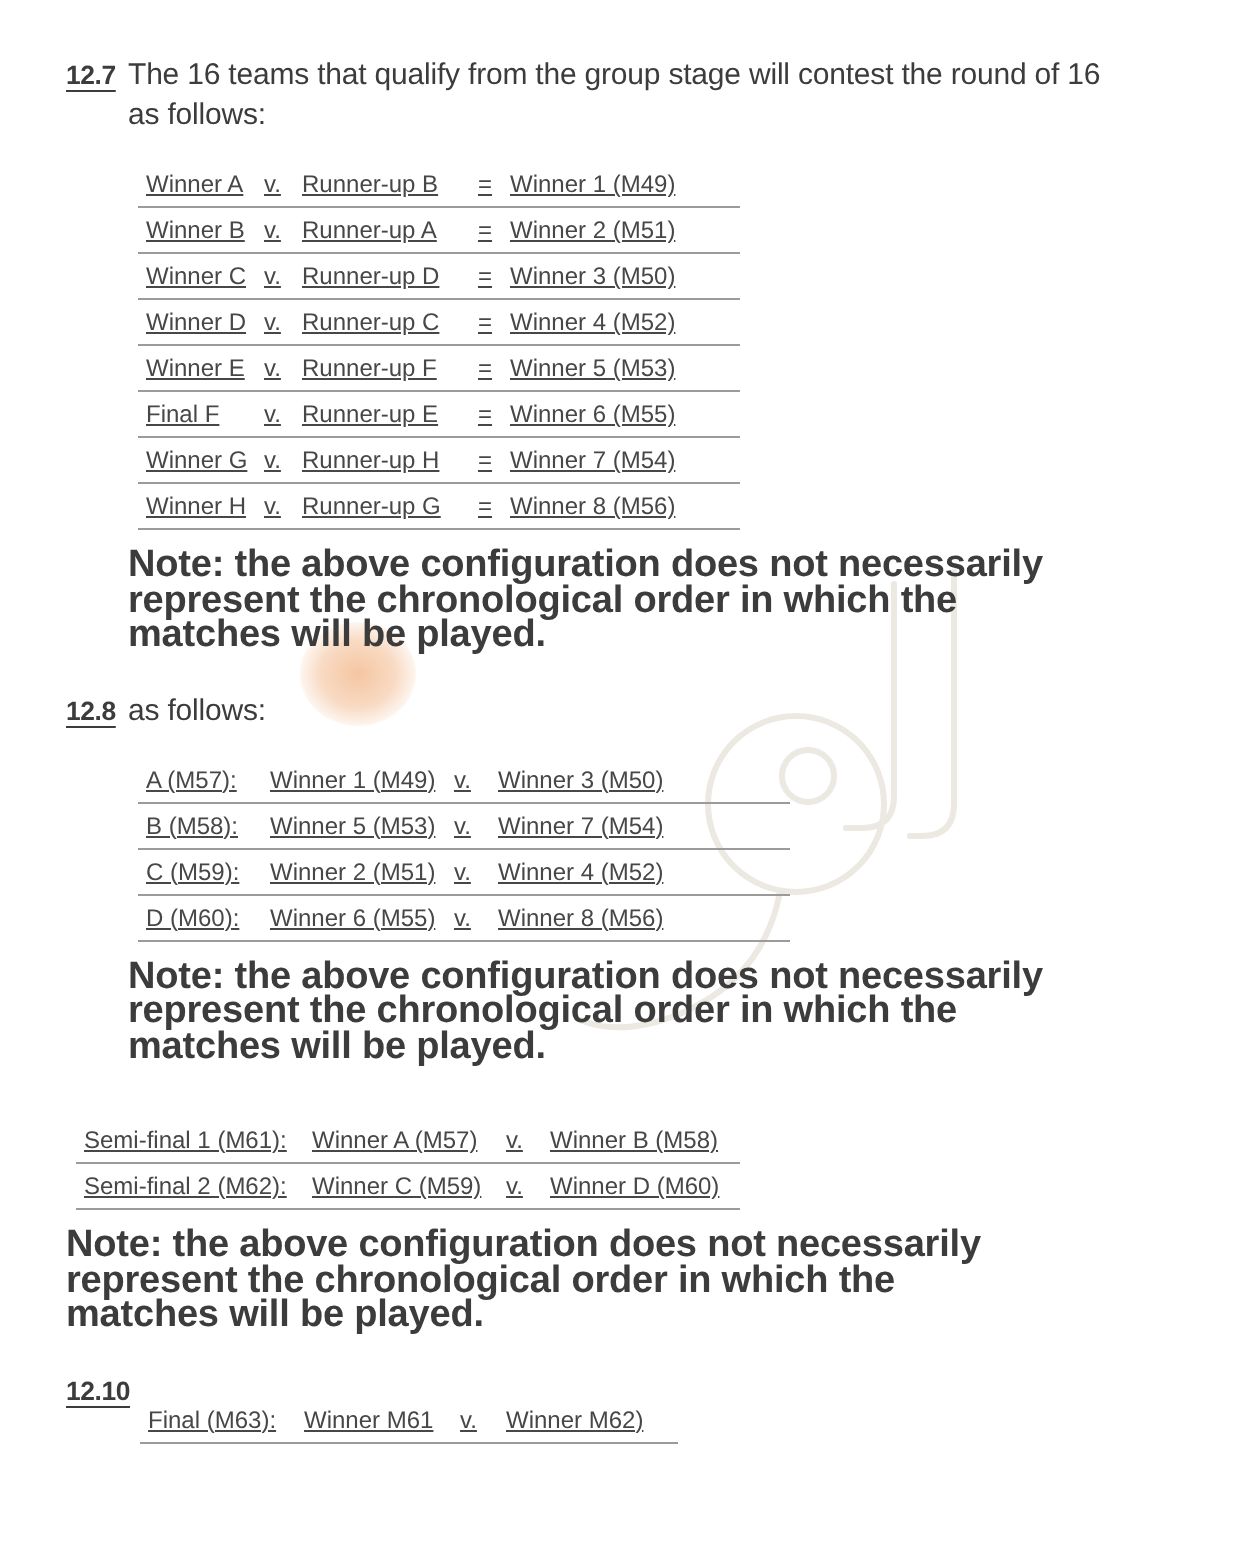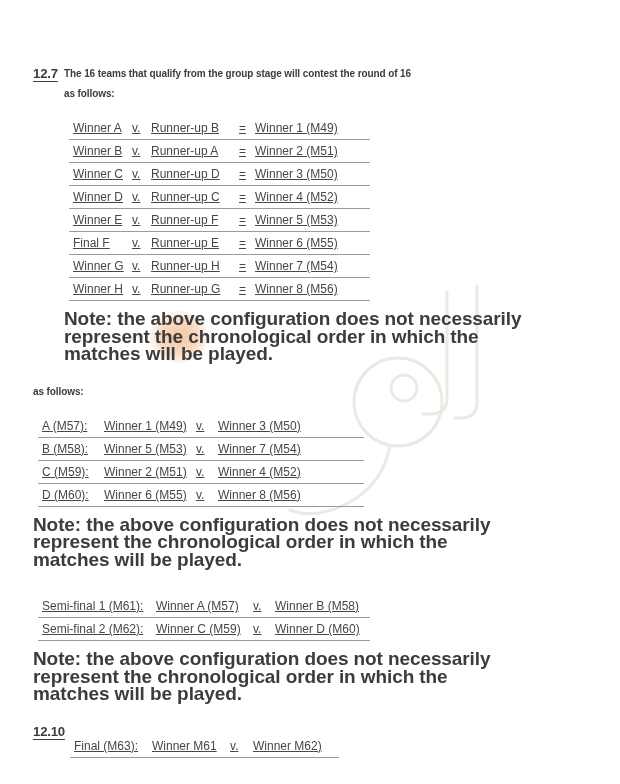--- a/index.html
+++ b/index.html
@@ -15,29 +15,29 @@
   .watermark path,.watermark circle{fill:none;stroke:var(--watermark,#ece8e2);stroke-width:3;stroke-linecap:round;}
   .highlight-blob{
     position:absolute;left:150px;top:311px;width:58px;height:52px;z-index:1;
     border-radius:50%;
     background:radial-gradient(ellipse at center,
       rgba(241,176,125,0.72) 0%,
       rgba(243,188,146,0.55) 45%,
       rgba(246,205,172,0.28) 66%,
       rgba(255,255,255,0) 78%);
   }
-  .content{position:relative;z-index:2;padding:28px 4px 0 33px;box-sizing:border-box;margin-top:36px;}
+  .content{position:relative;z-index:2;padding:28px 4px 0 33px;box-sizing:border-box;}
   .sec{display:flex;margin-bottom:19px;}
   .sec-num{
     min-width:31px;font-size:13.2px;font-weight:600;letter-spacing:-0.2px;
     text-decoration:underline;text-underline-offset:3px;text-decoration-thickness:1px;
     line-height:20px;
   }
   .sec-body{flex:1;max-width:515px;}
-  .heading div{font-size:10px;line-height:20px;font-weight:700;letter-spacing:-0.1px;}
+  .heading div{font-size:15px;line-height:20px;font-weight:400;letter-spacing:-0.1px;}
   .mtable{margin:13px 0 9px 5px;font-size:12px;color:var(--table-text,#474747);}
   .mrow{
     display:grid;height:23px;align-items:end;
     padding:0 0 4px 4px;box-sizing:border-box;white-space:nowrap;
     border-bottom:1px solid var(--rule,#9b9b9b);
     text-decoration:underline;
   }
   .t127 .mrow{grid-template-columns:59px 19px 88px 16px auto;width:301px;}
   .t128 .mrow{grid-template-columns:62px 92px 22px auto;width:326px;}
   .t129 .mrow{grid-template-columns:114px 97px 22px auto;width:332px;}
@@ -123,20 +123,21 @@
             <span>Runner-up G</span>
             <span>=</span>
             <span>Winner 8 (M56)</span>
         </div>
       </div>
       <p class="note">Note: the above configuration does not necessarily represent the chronological order in which the matches will be played.</p>
     </div>
   </section>
 
   <section class="sec">
+    <div class="sec-num">12.8</div>
     <div class="sec-body">
       <div class="heading">
         <div>as follows:</div>
       </div>
       <div class="mtable t128">
         <div class="mrow">
           <span>A (M57):</span>
             <span>Winner 1 (M49)</span>
             <span>v.</span>
             <span>Winner 3 (M50)</span>

